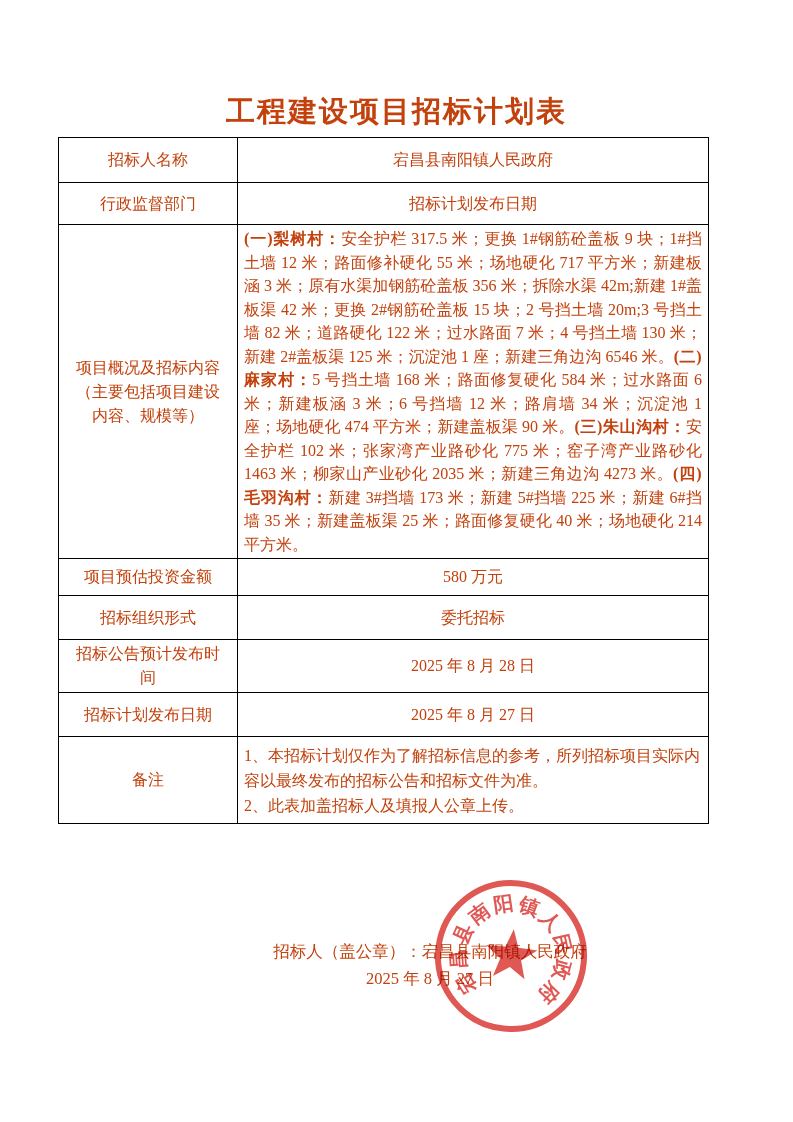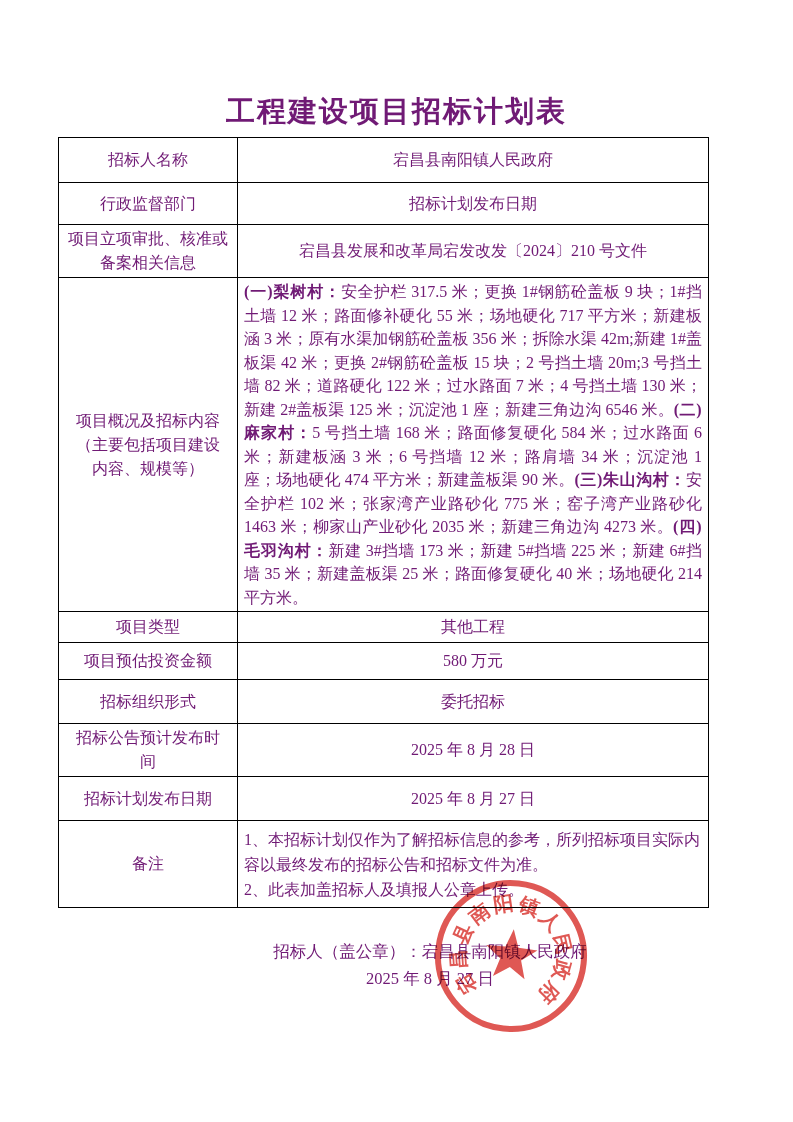--- a/index.html
+++ b/index.html
@@ -2,21 +2,21 @@
 <html style="--seal: #dd4a45;"><head>
 <meta charset="utf-8">
 <style>
   html,body{margin:0;padding:0;background:#ffffff;}
   .page{
     position:relative;
     width:793px;height:1122px;
     background:#ffffff;
     overflow:hidden;
     font-family:"Liberation Serif","DejaVu Serif",serif;
-    color:#701a75;
+    color:#c2410c;
   }
   .doc-title{
     position:absolute;left:0;top:92px;width:793px;
     margin:0;text-align:center;
     font-family:"DejaVu Sans","Liberation Sans",sans-serif;
     font-weight:bold;font-size:29px;letter-spacing:2px;
   }
   table.plan{
     position:absolute;left:58px;top:137px;width:651px;
     border-collapse:collapse;table-layout:fixed;
@@ -80,34 +80,25 @@
   <table class="plan">
     <tbody>
       <tr class="h0">
         <td class="lbl">招标人名称</td>
         <td class="val">宕昌县南阳镇人民政府</td>
       </tr>
       <tr class="h2">
         <td class="lbl">行政监督部门</td>
         <td class="val">招标计划发布日期</td>
       </tr>
-      <tr class="h3">
-        <td class="lbl">项目立项审批、核准或
-备案相关信息</td>
-        <td class="val">宕昌县发展和改革局宕发改发〔2024〕210 号文件</td>
-      </tr>
       <tr class="hov">
         <td class="lbl">项目概况及招标内容
 （主要包括项目建设
 内容、规模等）</td>
         <td class="overview"><b>(一)梨树村：</b>安全护栏 317.5 米；更换 1#钢筋砼盖板 9 块；1#挡土墙 12 米；路面修补硬化 55 米；场地硬化 717 平方米；新建板涵 3 米；原有水渠加钢筋砼盖板 356 米；拆除水渠 42m;新建 1#盖板渠 42 米；更换 2#钢筋砼盖板 15 块；2 号挡土墙 20m;3 号挡土墙 82 米；道路硬化 122 米；过水路面 7 米；4 号挡土墙 130 米；新建 2#盖板渠 125 米；沉淀池 1 座；新建三角边沟 6546 米。<b>(二)麻家村：</b>5 号挡土墙 168 米；路面修复硬化 584 米；过水路面 6 米；新建板涵 3 米；6 号挡墙 12 米；路肩墙 34 米；沉淀池 1 座；场地硬化 474 平方米；新建盖板渠 90 米。<b>(三)朱山沟村：</b>安全护栏 102 米；张家湾产业路砂化 775 米；窑子湾产业路砂化 1463 米；柳家山产业砂化 2035 米；新建三角边沟 4273 米。<b>(四)毛羽沟村：</b>新建 3#挡墙 173 米；新建 5#挡墙 225 米；新建 6#挡墙 35 米；新建盖板渠 25 米；路面修复硬化 40 米；场地硬化 214 平方米。</td>
-      </tr>
-      <tr class="h4">
-        <td class="lbl">项目类型</td>
-        <td class="val">其他工程</td>
       </tr>
       <tr class="h5">
         <td class="lbl">项目预估投资金额</td>
         <td class="val">580 万元</td>
       </tr>
       <tr class="h6">
         <td class="lbl">招标组织形式</td>
         <td class="val">委托招标</td>
       </tr>
       <tr class="h8">

